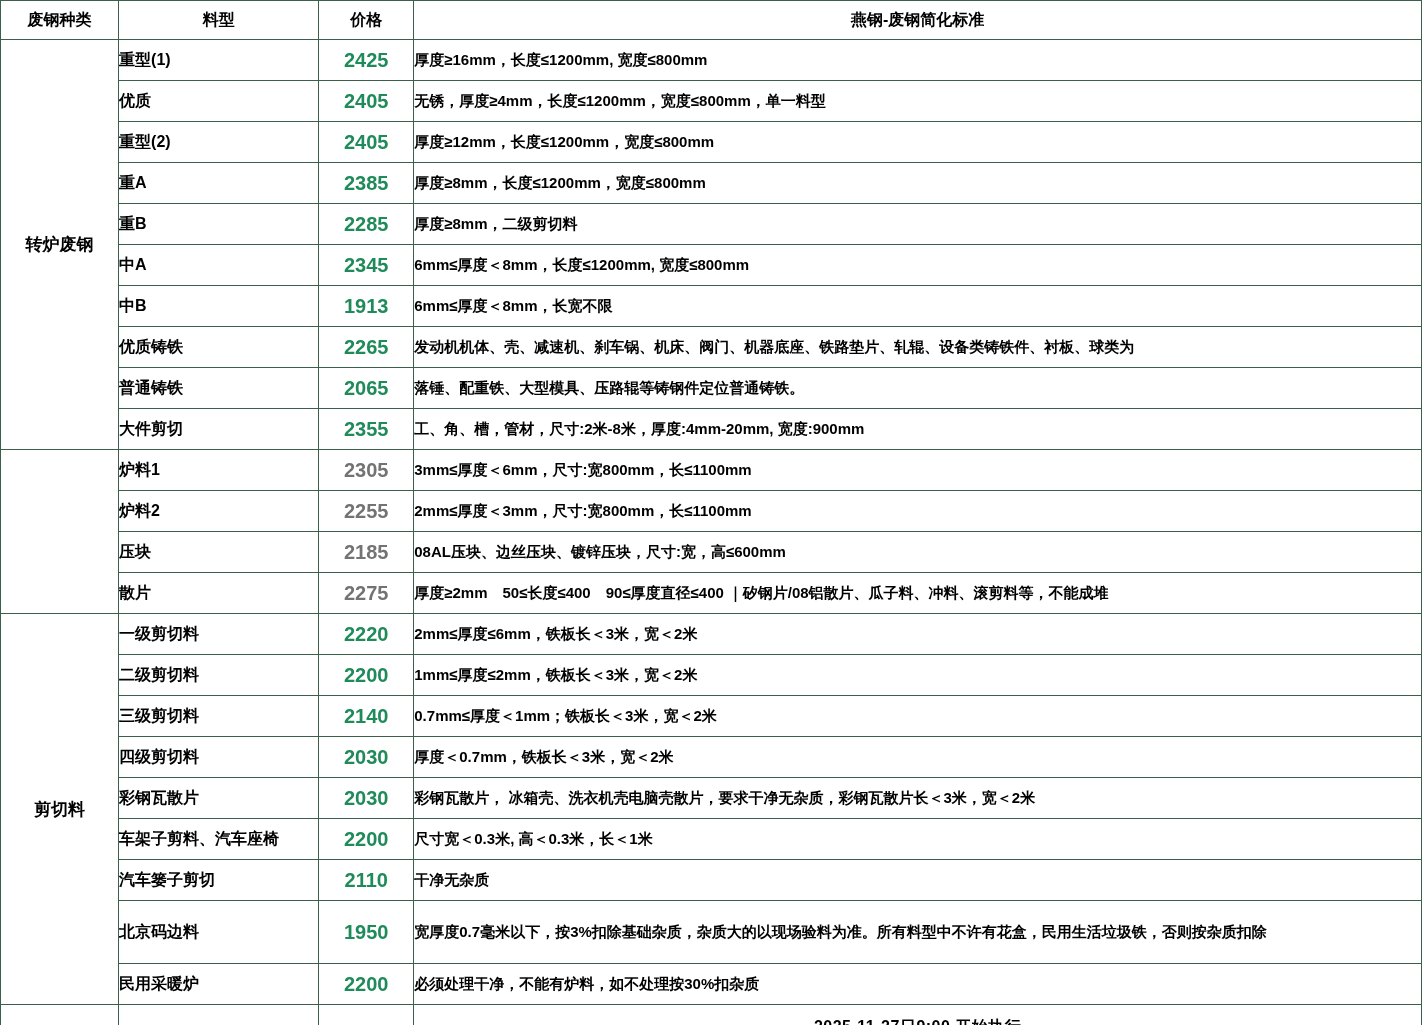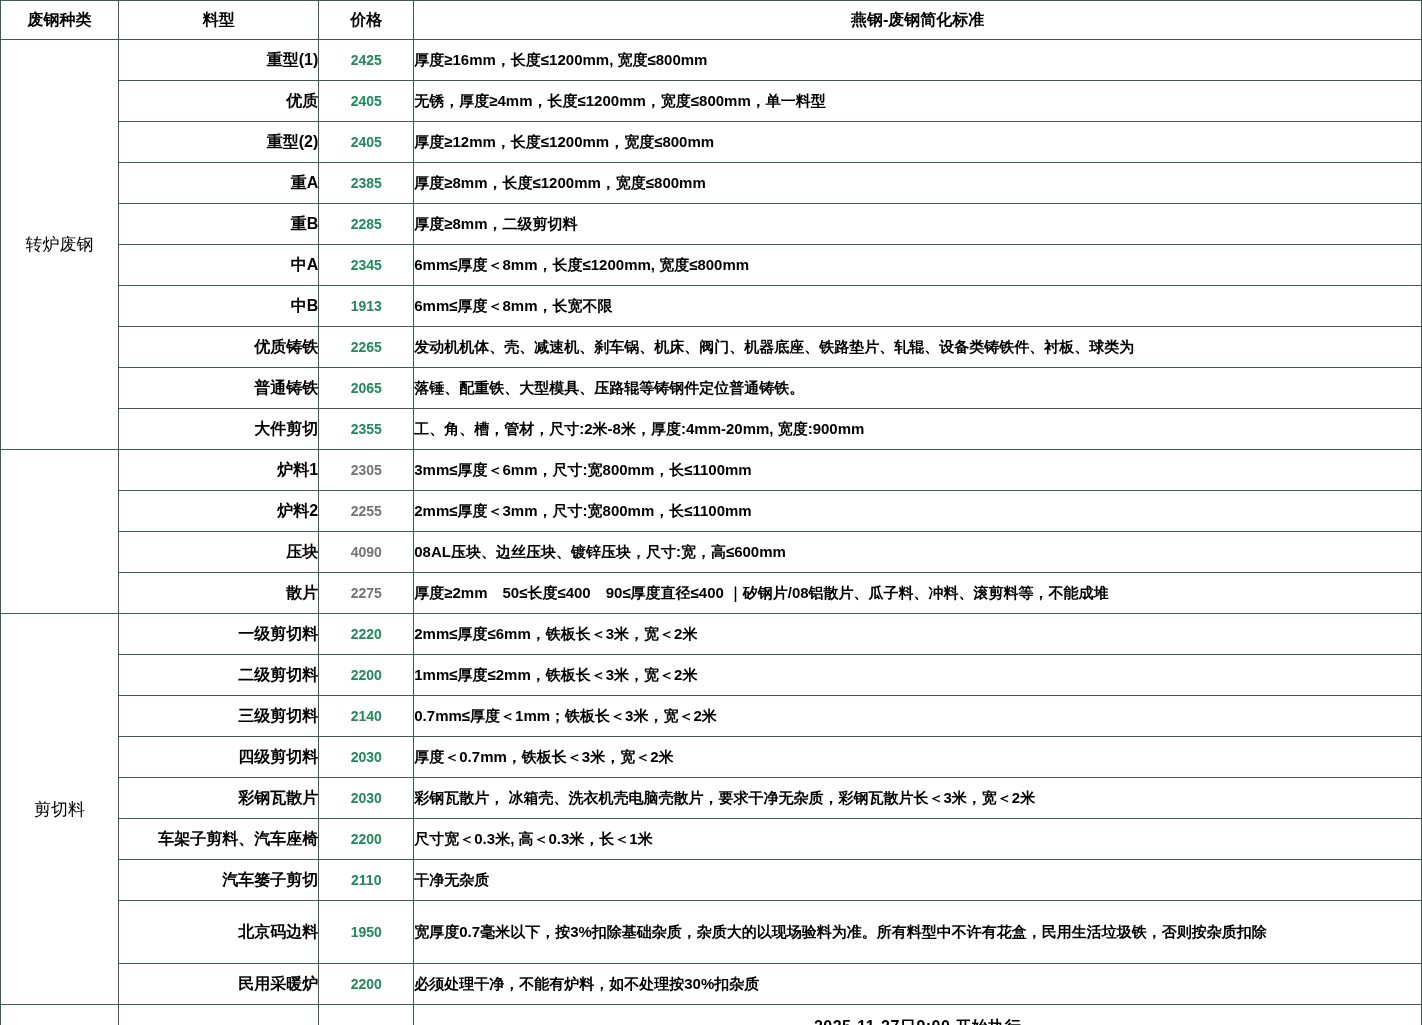--- a/index.html
+++ b/index.html
@@ -39,34 +39,34 @@
 
   .hdr {
     text-align: center;
     font-weight: bold;
     font-size: 16px;
     height: 38px;
     line-height: 38px;
   }
   .cat-cell {
     text-align: center;
-    font-weight: normal;
+    font-weight: bold;
     font-size: 17px;
   }
   .type-cell {
-    text-align: right;
+    text-align: left;
     font-weight: bold;
     font-size: 16px;
     height: 40px;
     line-height: 40px;
   }
   .price-cell {
     text-align: center;
     font-weight: bold;
-    font-size: 14px;
+    font-size: 20px;
   }
   .price-green { color: #1f8a5a; }
   .price-black { color: #737373; }
   .std-cell {
     text-align: left;
     font-weight: bold;
     font-size: 15px;
     padding-left: 4px;
   }
   .std-wrap {
@@ -162,21 +162,21 @@
         <td class="price-cell price-black">2305</td>
         <td class="std-cell">3mm≤厚度＜6mm，尺寸:宽800mm，长≤1100mm</td>
       </tr>
       <tr>
         <td class="type-cell">炉料2</td>
         <td class="price-cell price-black">2255</td>
         <td class="std-cell">2mm≤厚度＜3mm，尺寸:宽800mm，长≤1100mm</td>
       </tr>
       <tr>
         <td class="type-cell">压块</td>
-        <td class="price-cell price-black">4090</td>
+        <td class="price-cell price-black">2185</td>
         <td class="std-cell">08AL压块、边丝压块、镀锌压块，尺寸:宽，高≤600mm</td>
       </tr>
       <tr>
         <td class="type-cell">散片</td>
         <td class="price-cell price-black">2275</td>
         <td class="std-cell"> 厚度≥2mm　50≤长度≤400　90≤厚度直径≤400 ｜矽钢片/08铝散片、瓜子料、冲料、滚剪料等，不能成堆</td>
       </tr>
 
       <tr>
         <td class="cat-cell" rowspan="9">剪切料</td>

